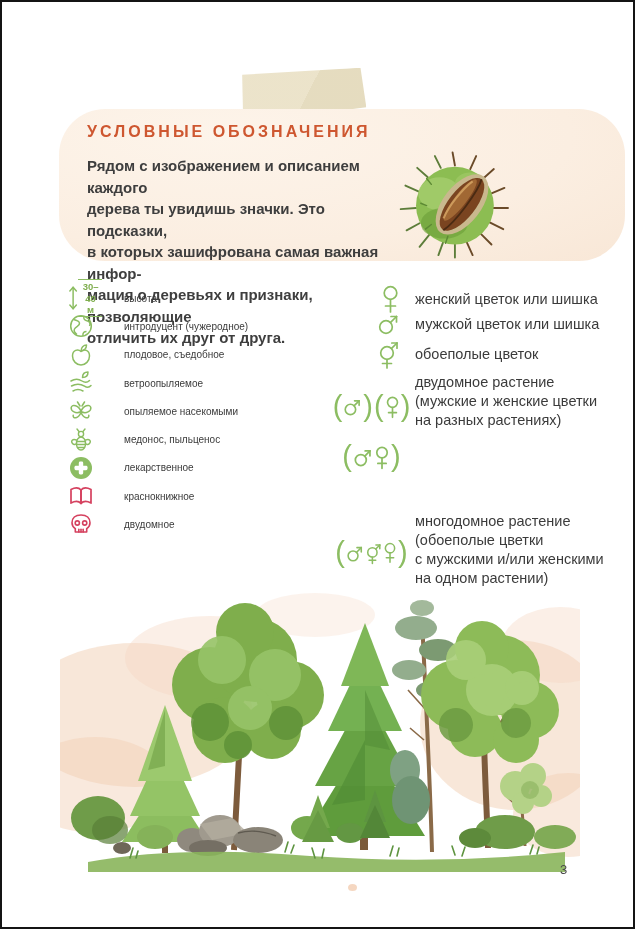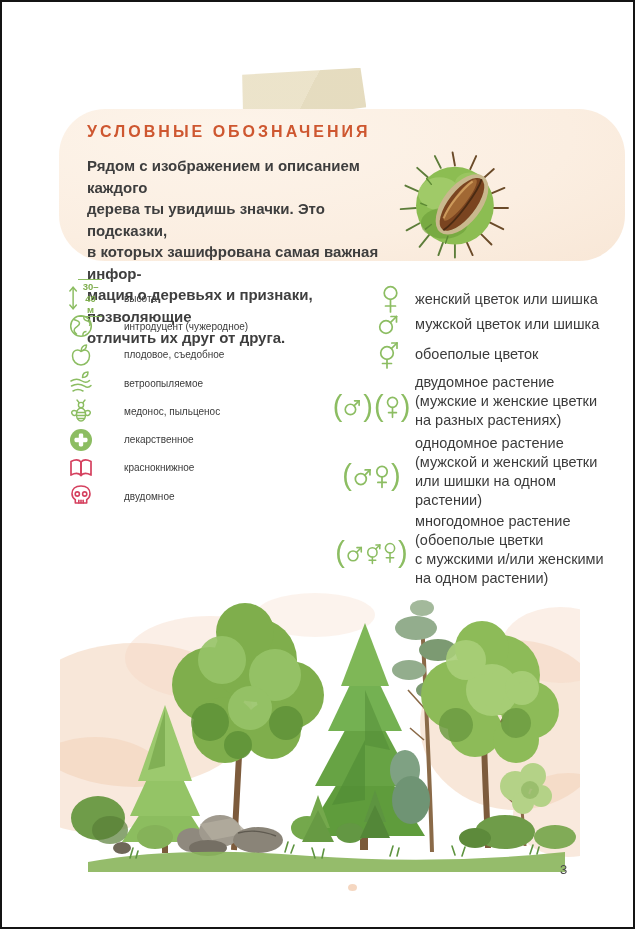--- a/index.html
+++ b/index.html
@@ -157,20 +157,33 @@
         <svg width="26" height="26" viewBox="0 0 26 26" fill="none" stroke="#8cbd62" stroke-width="1.5" stroke-linecap="round" stroke-linejoin="round">
           <path d="M14.5 7.5 C14.5 4 16.5 2 20 2 C20 5.5 18 7.5 14.5 7.5 Z"></path>
           <path d="M3 11 C7 8.5 11 9 14 11 C16.5 12.7 19.5 12.5 21.5 10.5"></path>
           <path d="M3.5 16 C8 13.5 13 14 16.5 16.2 C19 17.8 21.5 17.3 23 15.5"></path>
           <path d="M5 21 C8.5 19 12 19.3 15 21"></path>
         </svg>
       </span>
       <span class="lbl">ветроопыляемое</span>
     </div>
 
+    <div class="lrow">
+      <span class="ic">
+        <svg width="26" height="26" viewBox="0 0 26 26" fill="none" stroke="#8cbd62" stroke-width="1.5" stroke-linecap="round" stroke-linejoin="round">
+          <path d="M12 8 L9.5 4"></path>
+            <path d="M14 8 L16.5 4"></path>
+          <path d="M13 13.5 C11 7.5 4 5.5 3.2 9.5 C2.6 13 8 16.5 13 13.5 Z"></path>
+          <path d="M13 13.5 C15 7.5 22 5.5 22.8 9.5 C23.4 13 18 16.5 13 13.5 Z"></path>
+          <path d="M13 14.5 C10.5 20.5 4.5 21.5 5.2 17.2"></path>
+          <path d="M13 14.5 C15.5 20.5 21.5 21.5 20.8 17.2"></path>
+        </svg>
+      </span>
+      <span class="lbl">опыляемое насекомыми</span>
+    </div>
 
     <div class="lrow">
       <span class="ic">
         <svg width="26" height="26" viewBox="0 0 26 26" fill="none" stroke="#8cbd62" stroke-width="1.4" stroke-linecap="round" stroke-linejoin="round">
           <path d="M11 4.5 L9 2"></path>
             <path d="M15 4.5 L17 2"></path>
           <circle cx="13" cy="7" r="2.6"></circle>
           <ellipse cx="13" cy="16.5" rx="4.6" ry="6.5"></ellipse>
           <path d="M8.6 14.5 H17.4"></path>
             <path d="M8.4 17.5 H17.6"></path>
@@ -287,24 +300,20 @@
         <line x1="14" y1="4.5" x2="19.5" y2="4.5"></line>
           <line x1="19.5" y1="4.5" x2="19.5" y2="10"></line>
       </svg>
       <svg width="16" height="24" viewBox="0 0 19 29" fill="none" stroke="#8cbd62" stroke-width="2.1" stroke-linecap="round">
         <circle cx="9.5" cy="8" r="6.3"></circle>
           <line x1="9.5" y1="14.5" x2="9.5" y2="27"></line>
           <line x1="4.5" y1="21" x2="14.5" y2="21"></line>
       </svg>
       <span class="paren">)</span>
     </span>
-    <span class="lbl">однодомное растение
-(мужской и женский цветки
-или шишки на одном
-растении)</span>
   </div>
 
   <div class="rrow r6">
     <span class="ric">
       <span class="paren">(</span>
       <svg width="18" height="19" viewBox="0 0 23 24" fill="none" stroke="#8cbd62" stroke-width="2" stroke-linecap="round">
         <circle cx="9" cy="15" r="6.3"></circle>
           <line x1="13.6" y1="10.4" x2="19.5" y2="4.5"></line>
         <line x1="14" y1="4.5" x2="19.5" y2="4.5"></line>
           <line x1="19.5" y1="4.5" x2="19.5" y2="10"></line>

